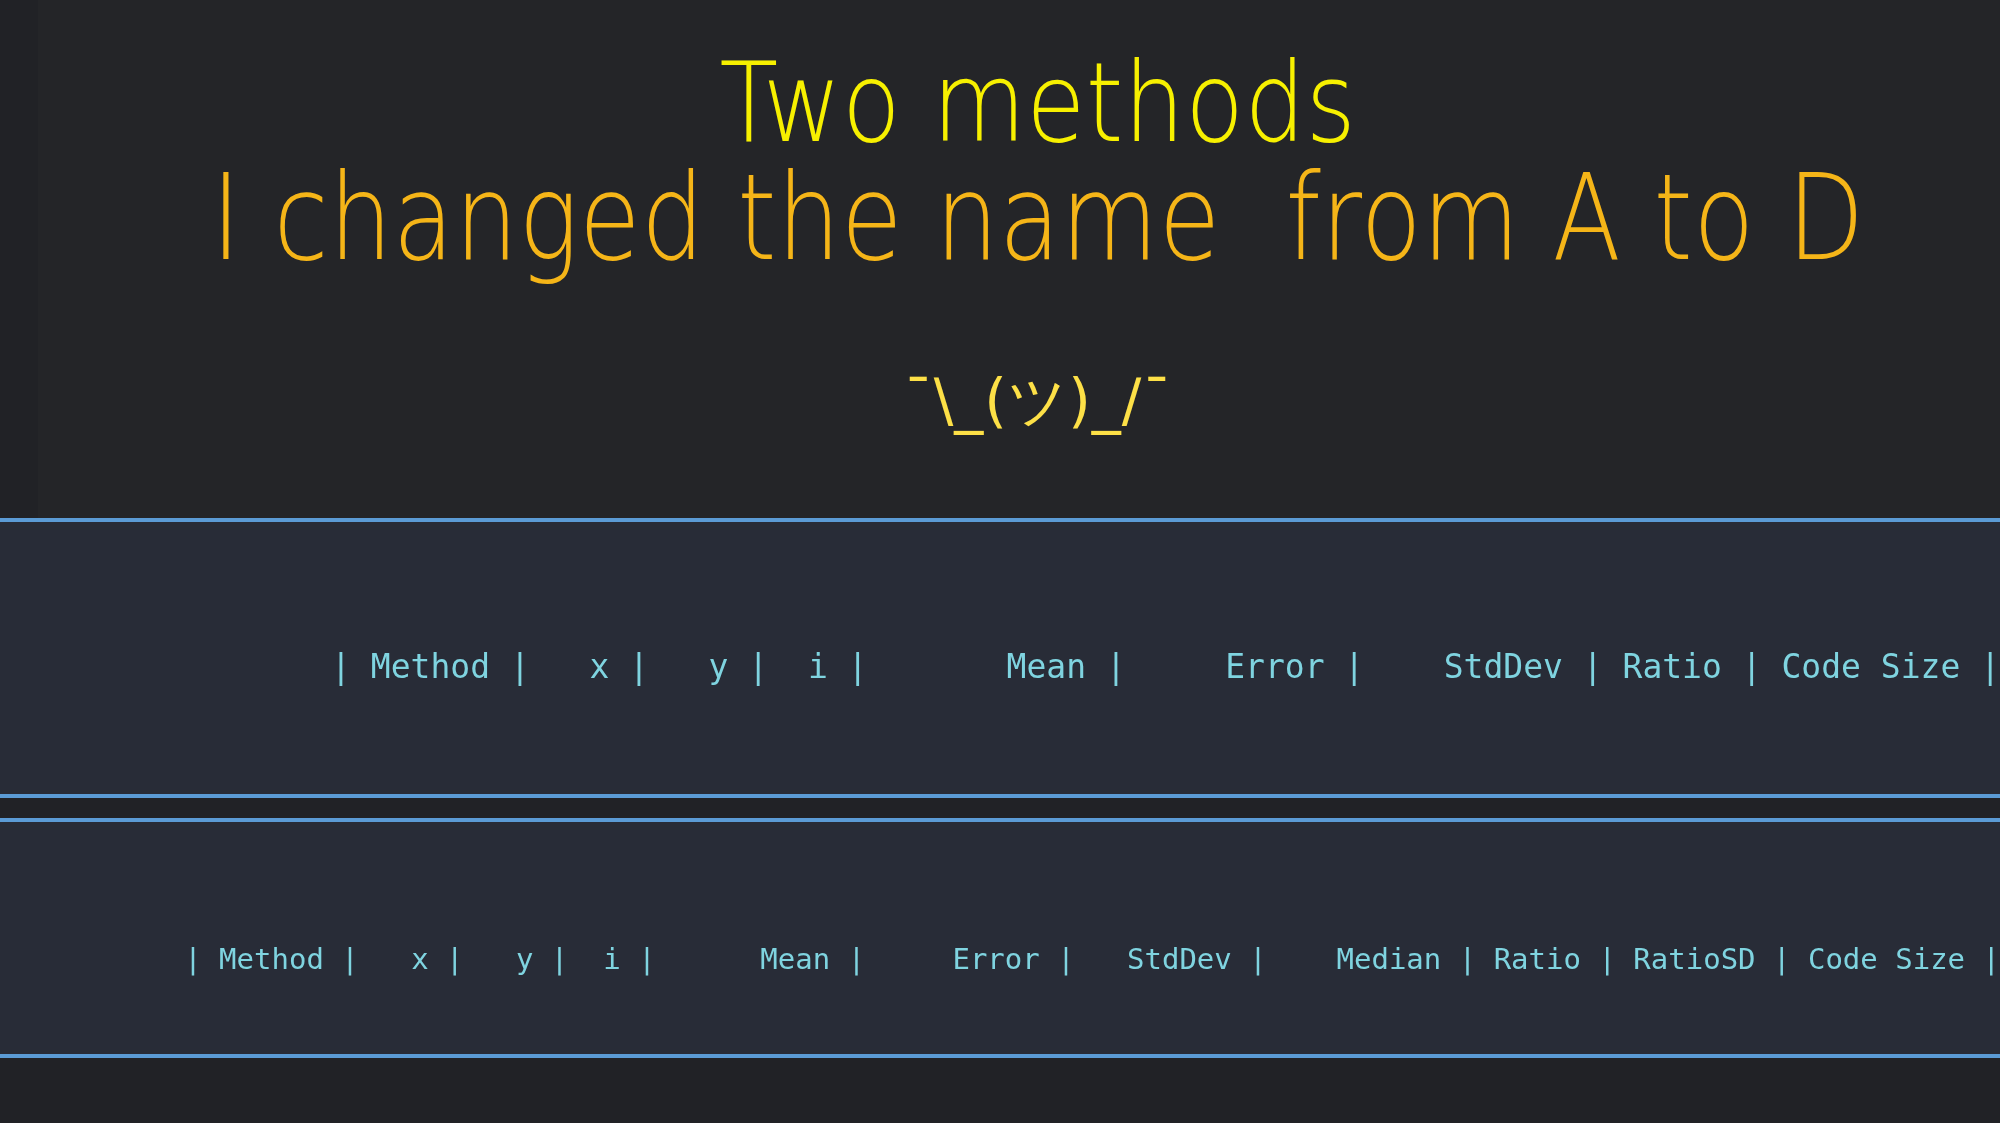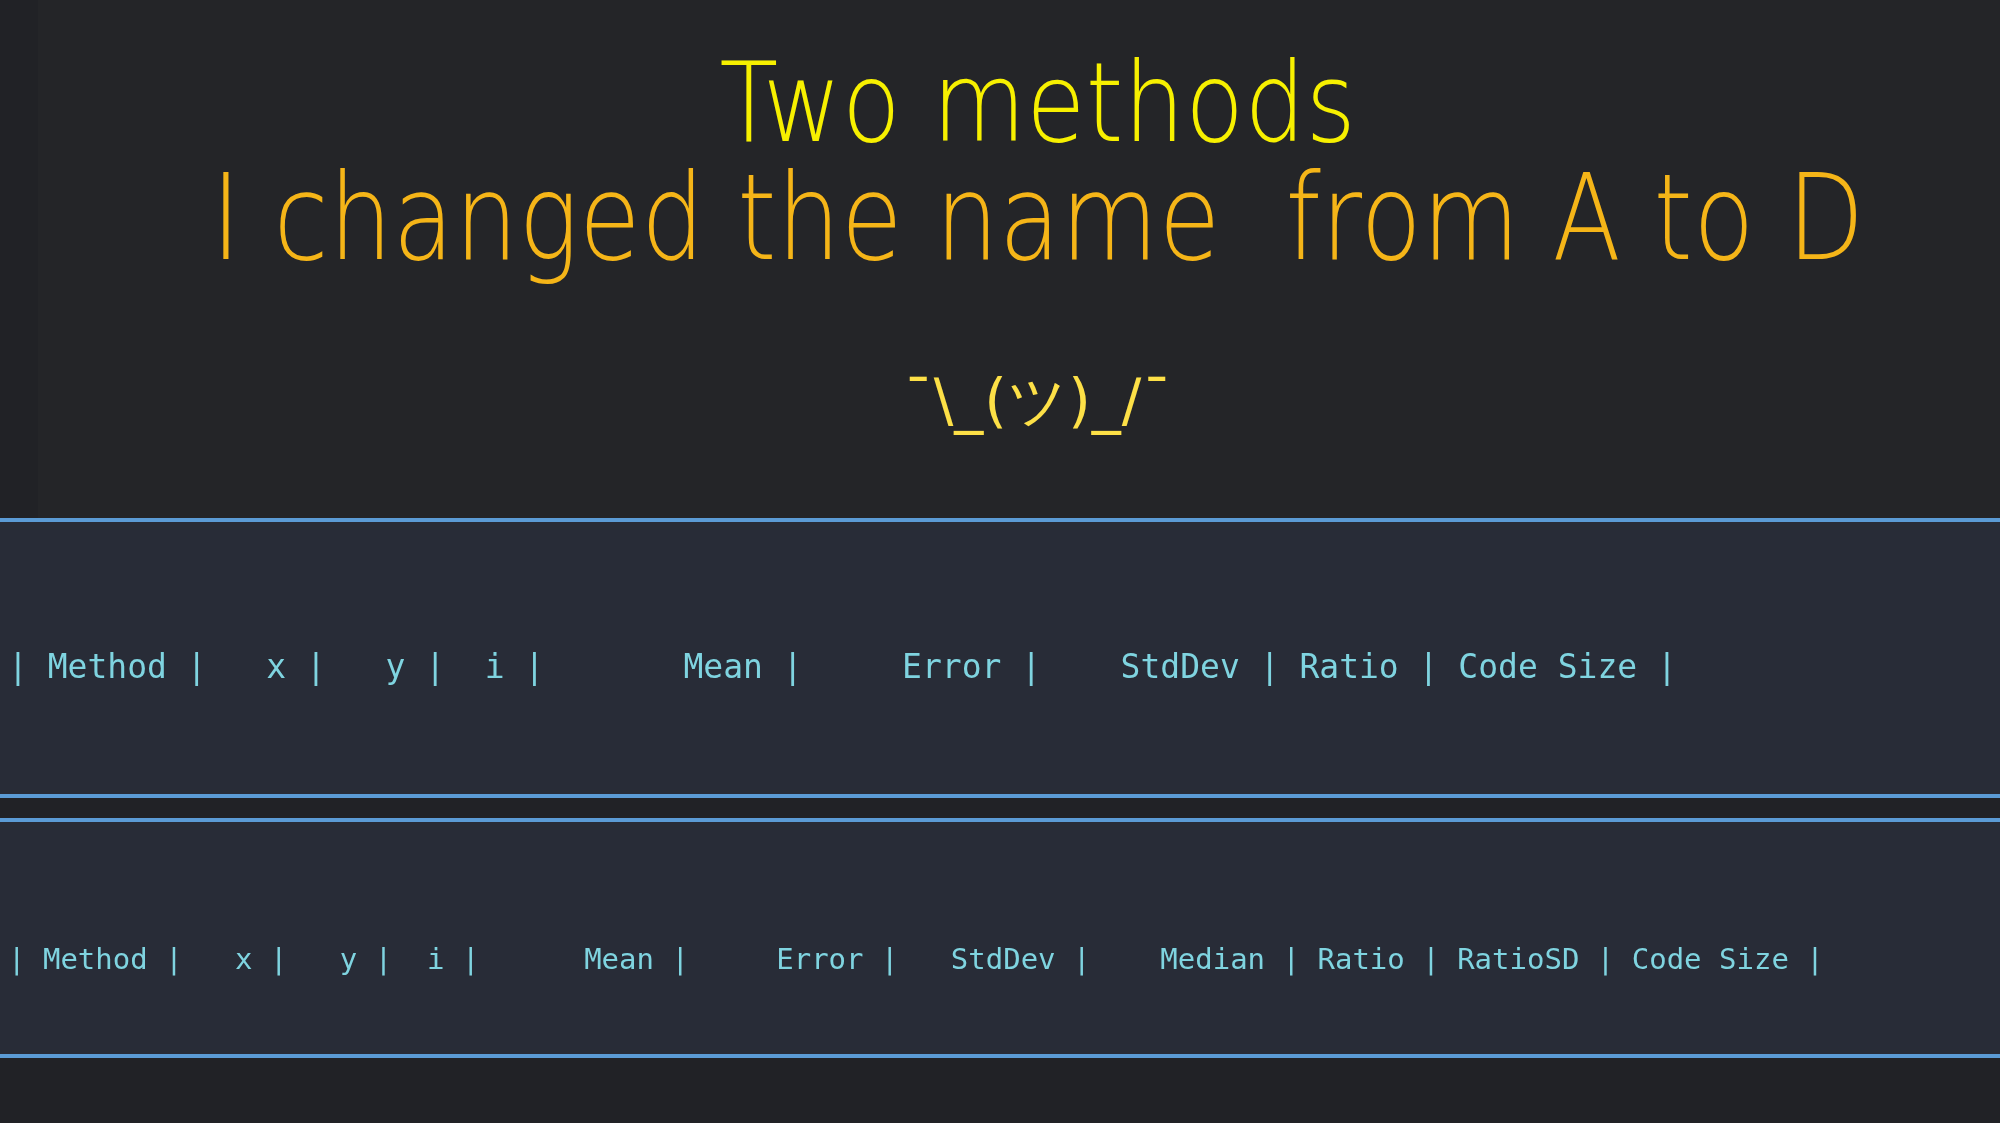--- a/index.html
+++ b/index.html
@@ -102,20 +102,21 @@
     padding-top: 18px;
   }
 
   #panel-2 .tbl-row { font-size: 29px; line-height: 42px; }
 
   .tbl-row {
     display: block;
     height: 49px;
     padding-left: 8px;
     letter-spacing: 0px;
+    text-align: right;
   }
 
   #panel-2 .tbl-row { height: 42px; }
 
   .spacer-gap {
     position: absolute;
     left: 0;
     top: 798px;
     width: 2000px;
     height: 20px;

